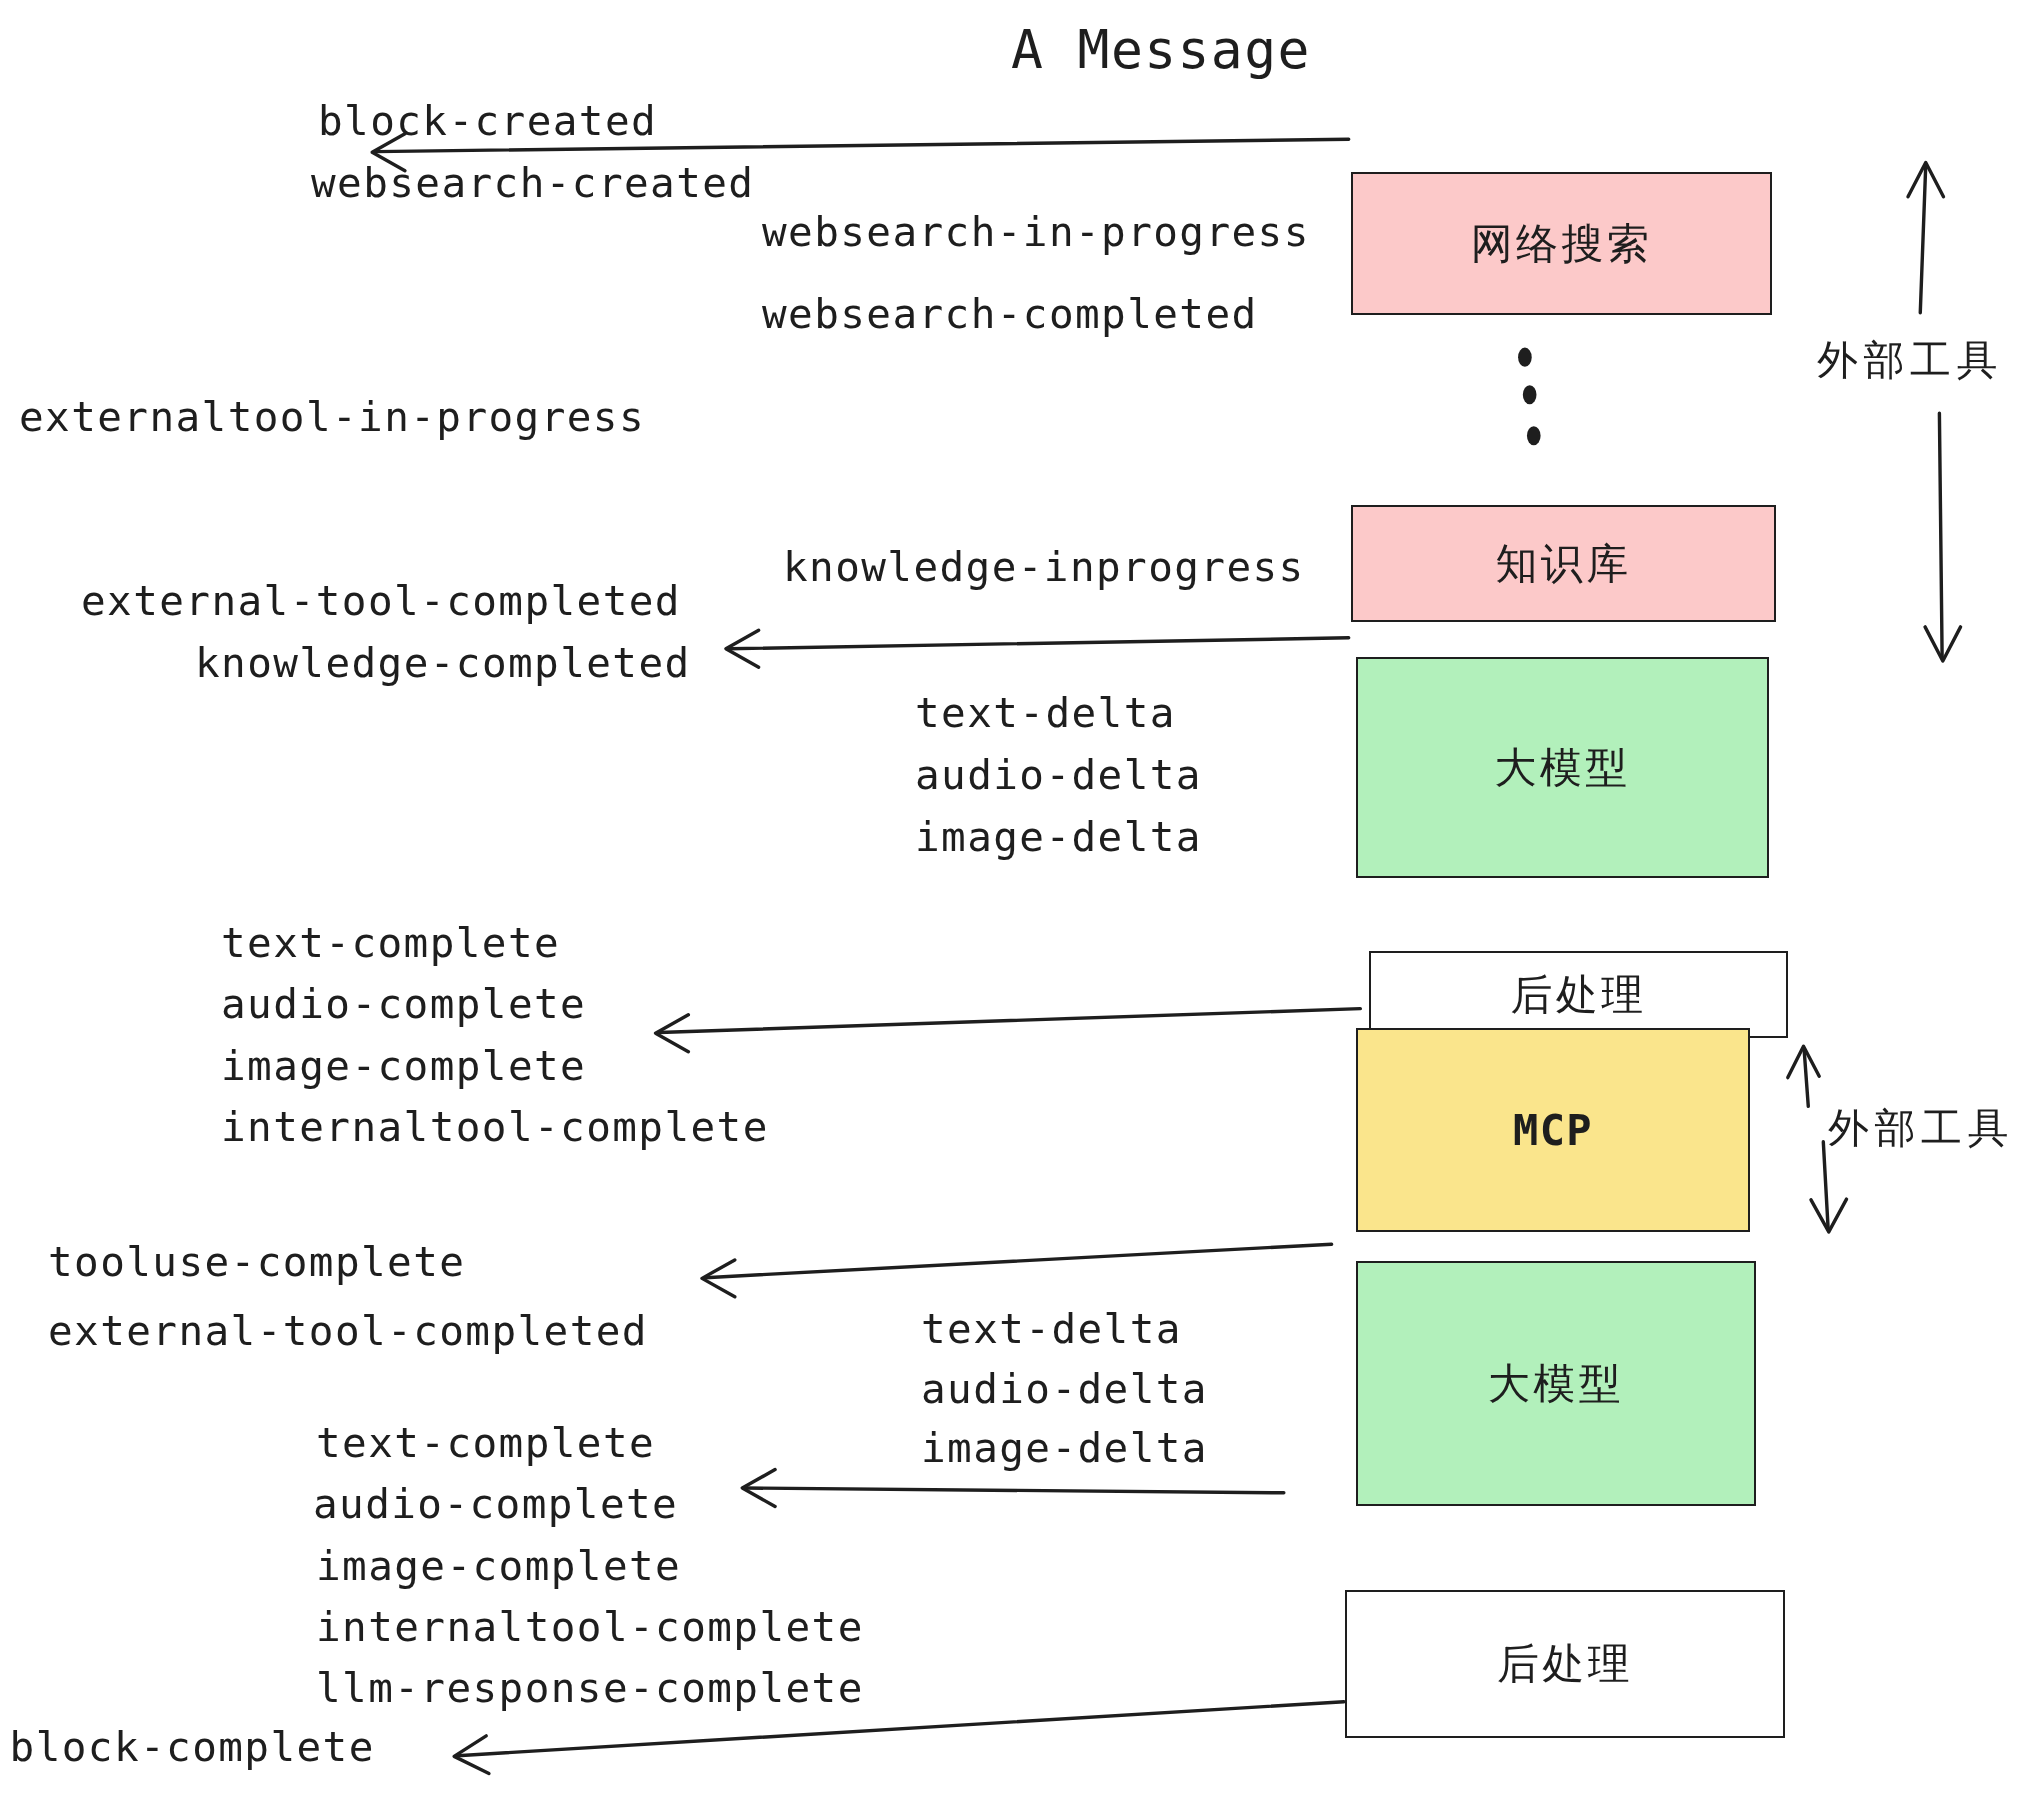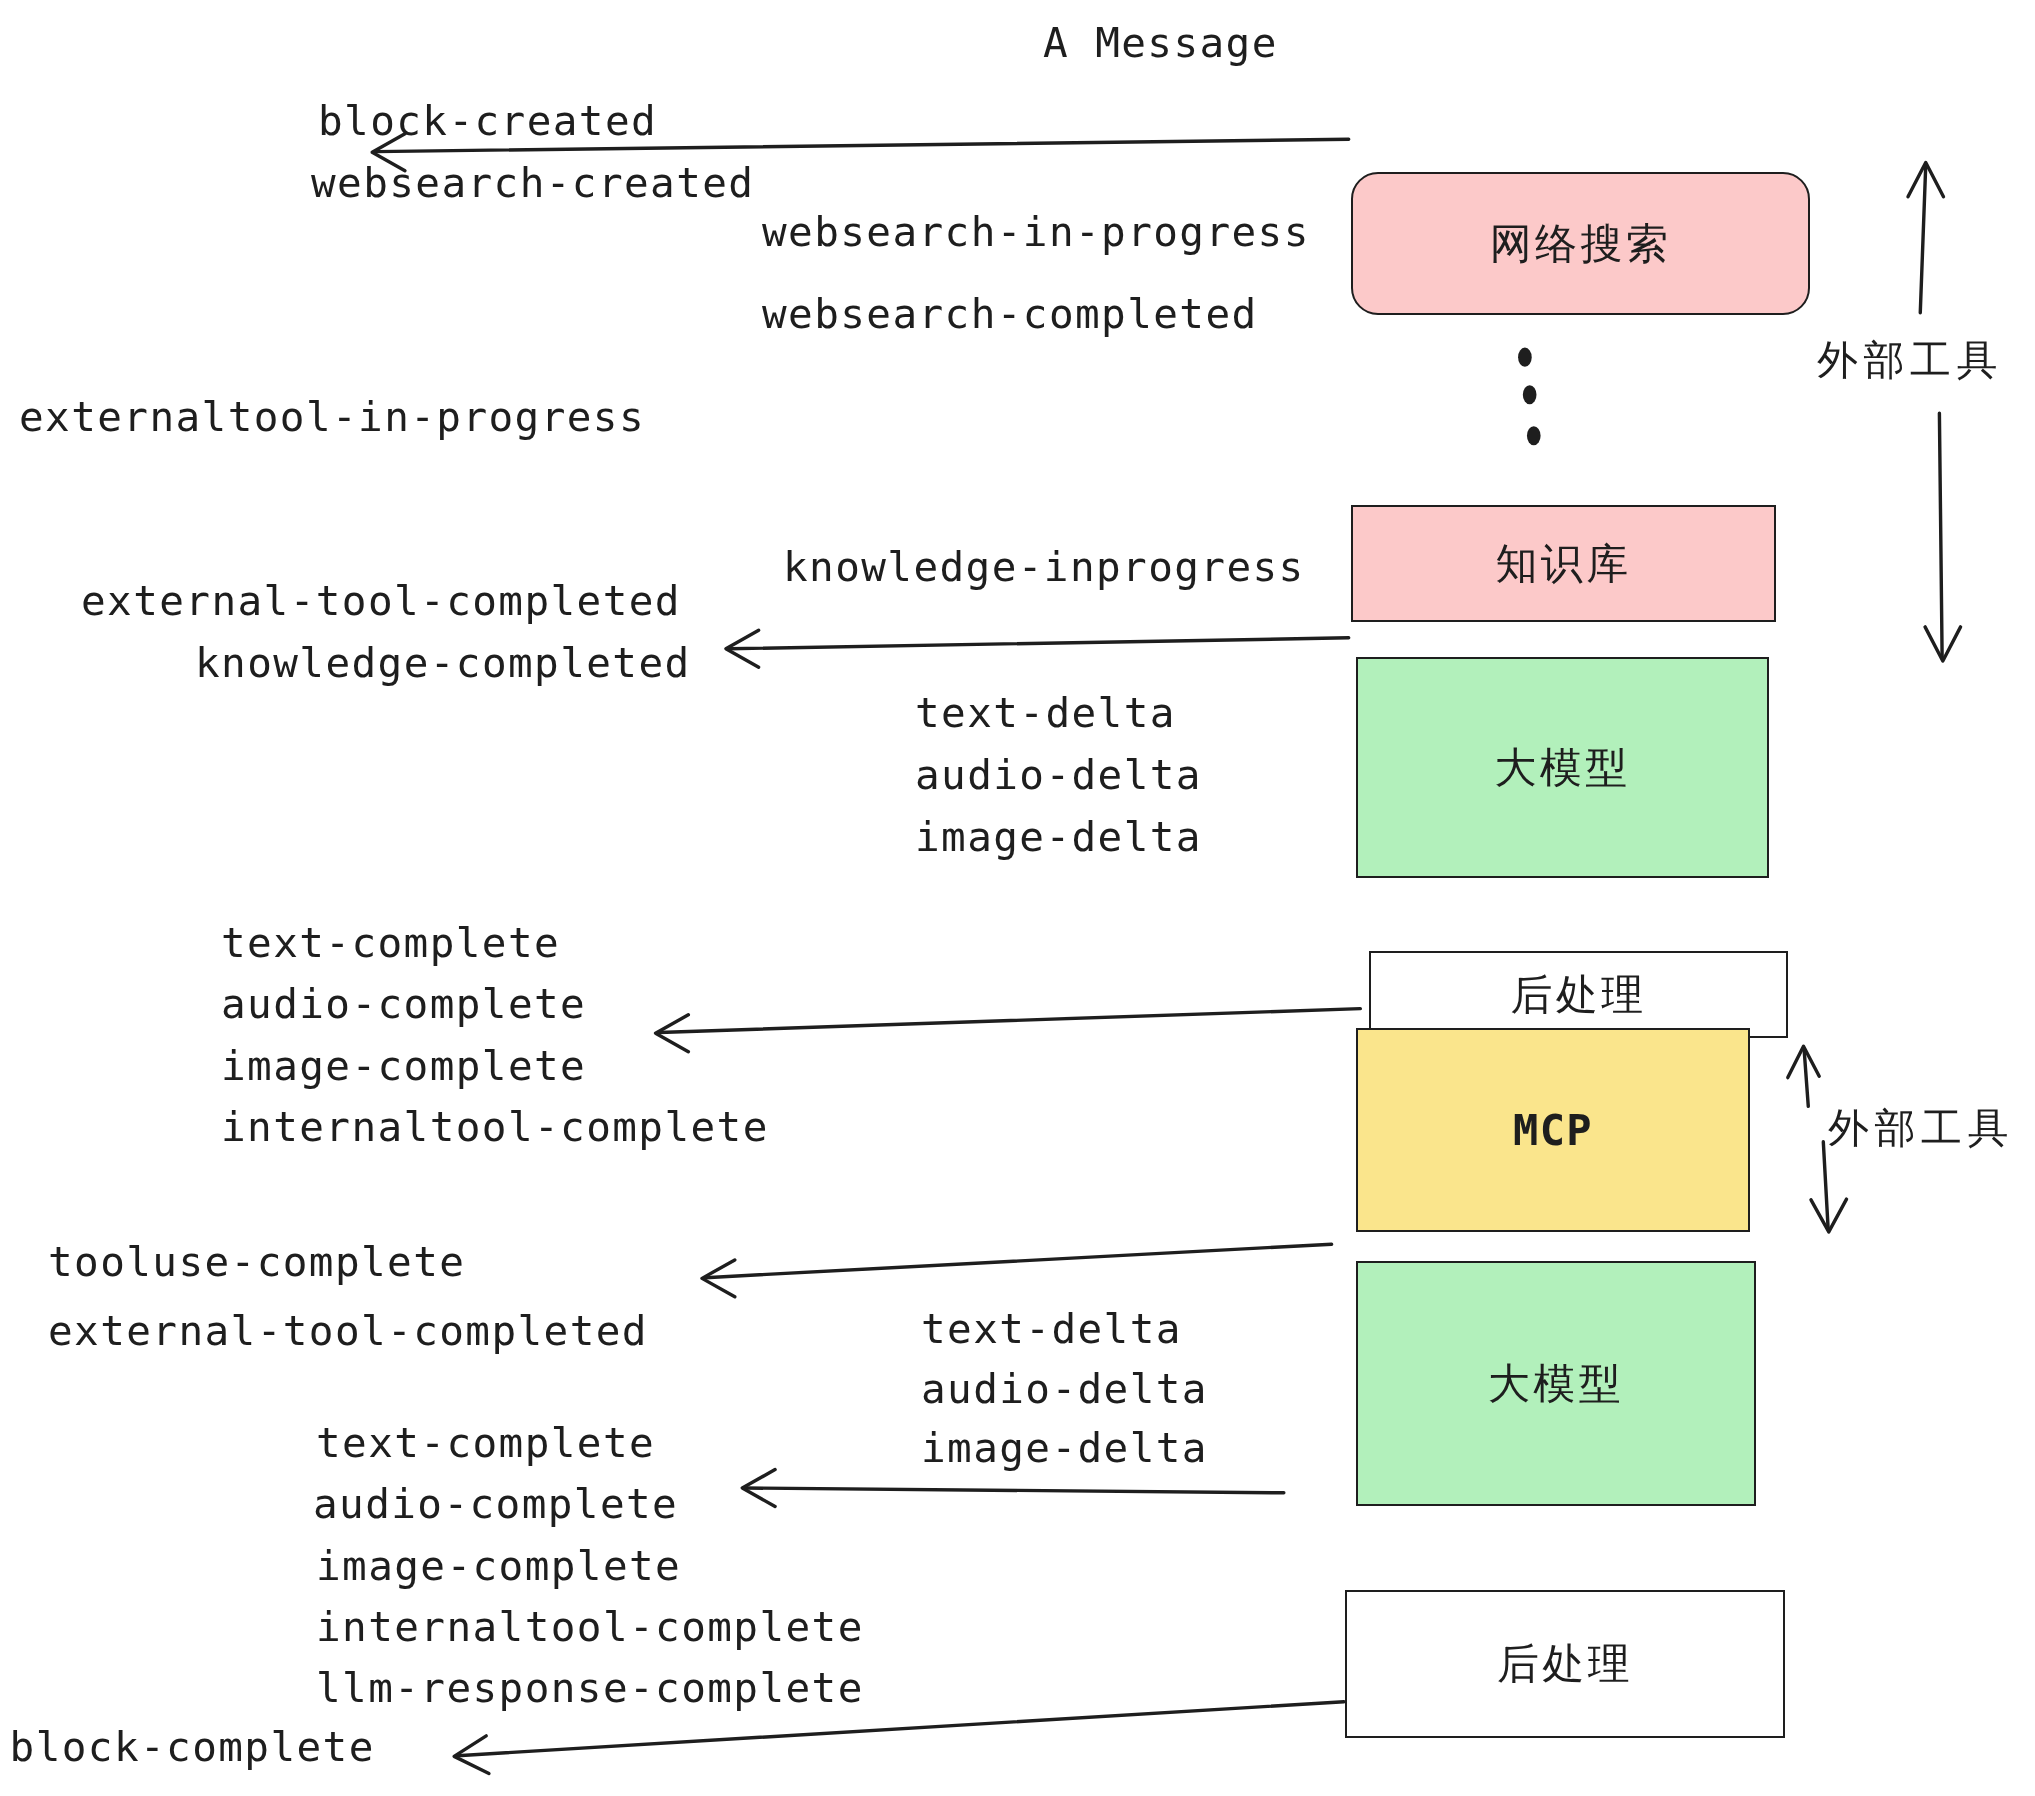--- a/index.html
+++ b/index.html
@@ -20,25 +20,24 @@
     font-family: "DejaVu Sans Mono", monospace;
     font-size: 41px;
     letter-spacing: 1.4px;
     color: var(--stroke);
     white-space: nowrap;
     line-height: 1.1;
   }
   .title {
     position: absolute;
     font-family: "DejaVu Sans Mono", monospace;
-    font-size: 41px;
+    font-size: 53px;
     letter-spacing: 1.4px;
     color: var(--stroke);
     white-space: nowrap;
-    margin-left: 32px;
   }
   .box {
     position: absolute;
     box-sizing: border-box;
     border: 2.7px solid var(--stroke);
     display: flex;
     align-items: center;
     justify-content: center;
   }
   .box .lbl {
@@ -114,21 +113,21 @@
   <div class="evt" style="left:921px; top:1367px;">audio-delta</div>
   <div class="evt" style="left:921px; top:1426px;">image-delta</div>
 
   <div class="evt" style="left:316px;  top:1421px;">text-complete</div>
   <div class="evt" style="left:313px;  top:1482px;">audio-complete</div>
   <div class="evt" style="left:316px;  top:1544px;">image-complete</div>
   <div class="evt" style="left:316px;  top:1605px;">internaltool-complete</div>
   <div class="evt" style="left:316px;  top:1666px;">llm-response-complete</div>
   <div class="evt" style="left:9.6px;   top:1725px;">block-complete</div>
 
-  <div class="box bg-pink" style="left:1351px; top:172px;  width:459px; height:143px;border-radius:27px;">
+  <div class="box bg-pink" style="left:1351px; top:172px;  width:421px; height:143px;">
     <span class="lbl">网络搜索</span>
   </div>
   <div class="box bg-pink" style="left:1351px; top:505px;  width:425px; height:117px;">
     <span class="lbl">知识库</span>
   </div>
   <div class="box bg-green" style="left:1356px; top:657px;  width:413px; height:221px;">
     <span class="lbl">大模型</span>
   </div>
   <div class="box bg-white" style="left:1369px; top:917px; width:419px; height:87px;">
     <span class="lbl">后处理</span>

